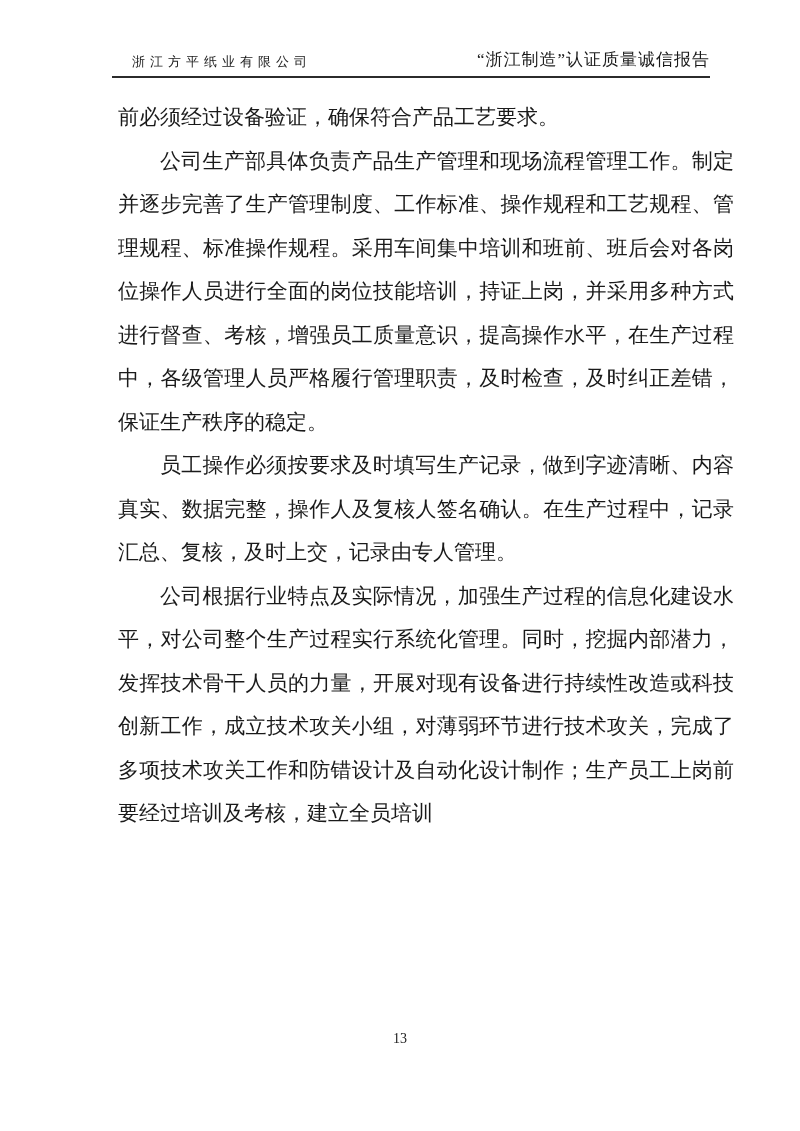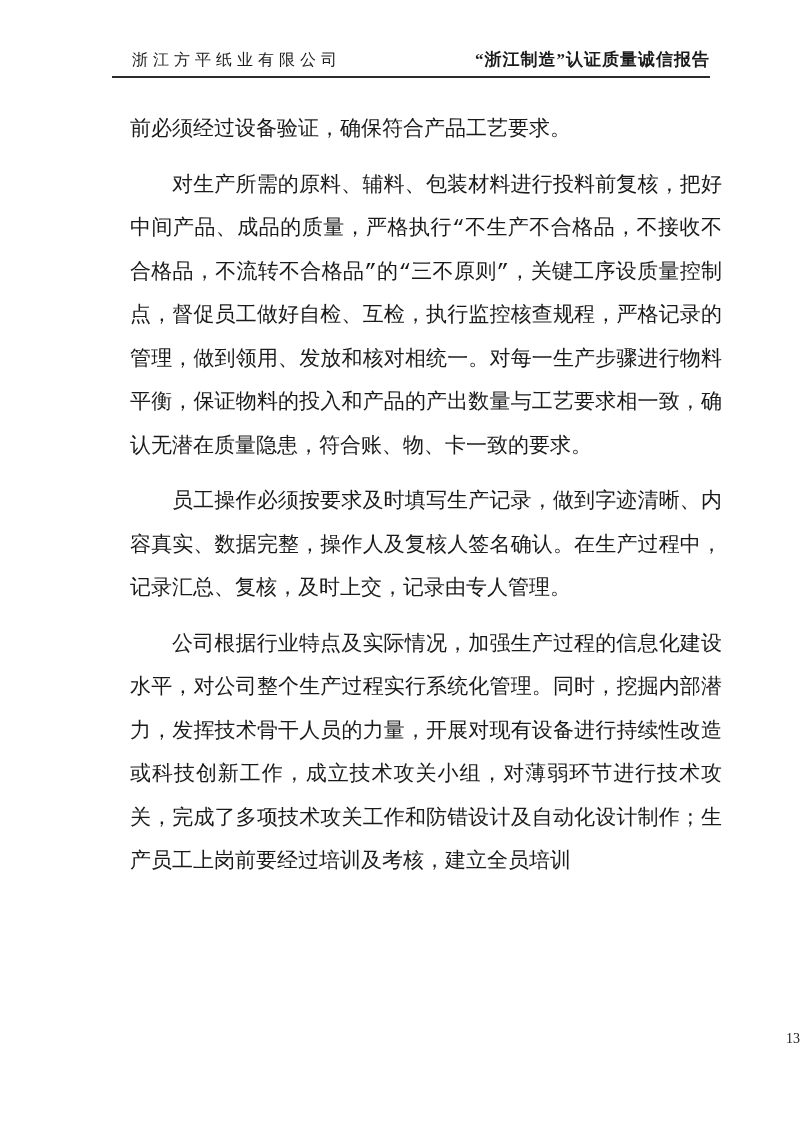--- a/index.html
+++ b/index.html
@@ -21,66 +21,66 @@
     top: 48px;
     left: 112px;
     width: 598px;
     display: flex;
     justify-content: space-between;
     align-items: flex-end;
     border-bottom: 2px solid #2b2b2b;
     padding-bottom: 5px;
   }
   .header-left {
-    font-size: 16px;
+    font-size: 13px;
     letter-spacing: 5px;
     padding-left: 20px;
     white-space: nowrap;
   }
   .header-right {
     font-size: 17px;
-    font-weight: bold;
+    font-weight: normal;
     letter-spacing: 1px;
     white-space: nowrap;
   }
   .body-text {
     position: absolute;
     top: 96px;
     left: 118px;
     width: 616px;
     font-size: 21px;
     line-height: 43.5px;
     text-align: justify;
     text-justify: inter-character;
   }
-  .para { margin: 12px; font-family: Liberation Mono, monospace; }
+  .para { margin: 0; }
   .para.indent { text-indent: 2em; }
   .footer {
     position: absolute;
     top: 1031px;
     left: 0;
     width: 800px;
-    text-align: right;
+    text-align: center;
     font-size: 14px;
     color: #1a1a1a;
   }
 </style>
 </head>
 <body>
 
 <div class="page">
 
   <div class="header">
     <span class="header-left">浙江方平纸业有限公司</span>
     <span class="header-right">“浙江制造”认证质量诚信报告</span>
   </div>
 
   <div class="body-text">
       <p class="para">前必须经过设备验证，确保符合产品工艺要求。</p>
-      <p class="para indent">对生产所需的原料、辅料、包装材料进行投料前复核，把好中间产品、成品的质量，严格执行“不生产不合格品，不接收不合格品，不流转不合格品”的“三不原则”，关键工序设质量控制点，督促员工做好自检、互检，执行监控核查规程，严格记录的管理，做到领用、发放和核对相统一。对每一生产步骤进行物料平衡，保证物料的投入和产品的产出数量与工艺要求相一致，确认无潜在质量隐患，符合账、物、卡一致的要求。</p>
+      <p class="para indent">公司生产部具体负责产品生产管理和现场流程管理工作。制定并逐步完善了生产管理制度、工作标准、操作规程和工艺规程、管理规程、标准操作规程。采用车间集中培训和班前、班后会对各岗位操作人员进行全面的岗位技能培训，持证上岗，并采用多种方式进行督查、考核，增强员工质量意识，提高操作水平，在生产过程中，各级管理人员严格履行管理职责，及时检查，及时纠正差错，保证生产秩序的稳定。</p>
       <p class="para indent">员工操作必须按要求及时填写生产记录，做到字迹清晰、内容真实、数据完整，操作人及复核人签名确认。在生产过程中，记录汇总、复核，及时上交，记录由专人管理。</p>
       <p class="para indent">公司根据行业特点及实际情况，加强生产过程的信息化建设水平，对公司整个生产过程实行系统化管理。同时，挖掘内部潜力，发挥技术骨干人员的力量，开展对现有设备进行持续性改造或科技创新工作，成立技术攻关小组，对薄弱环节进行技术攻关，完成了多项技术攻关工作和防错设计及自动化设计制作；生产员工上岗前要经过培训及考核，建立全员培训</p>
     </div>
 
   <div class="footer">
     <span>13</span>
   </div>
 
 </div>
 

